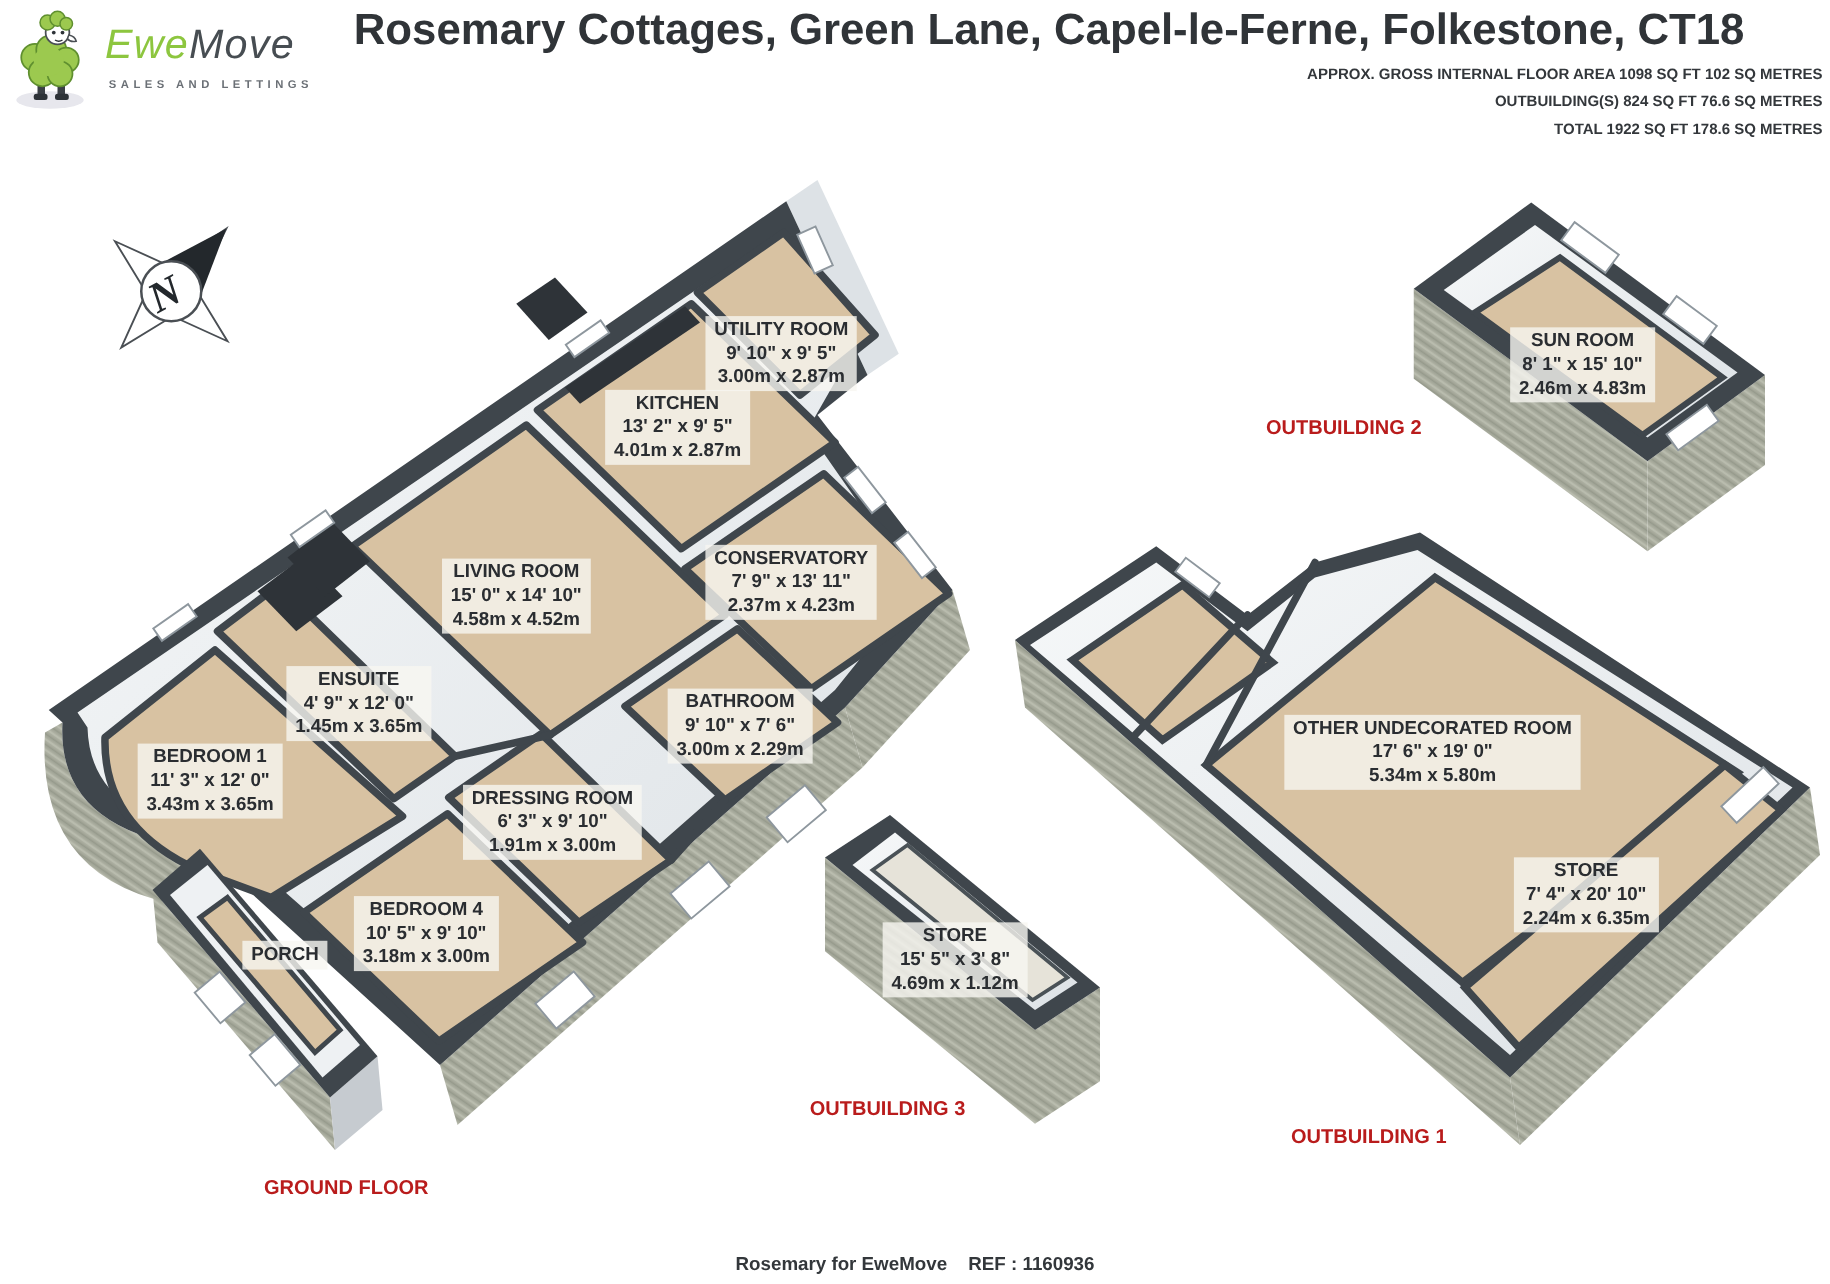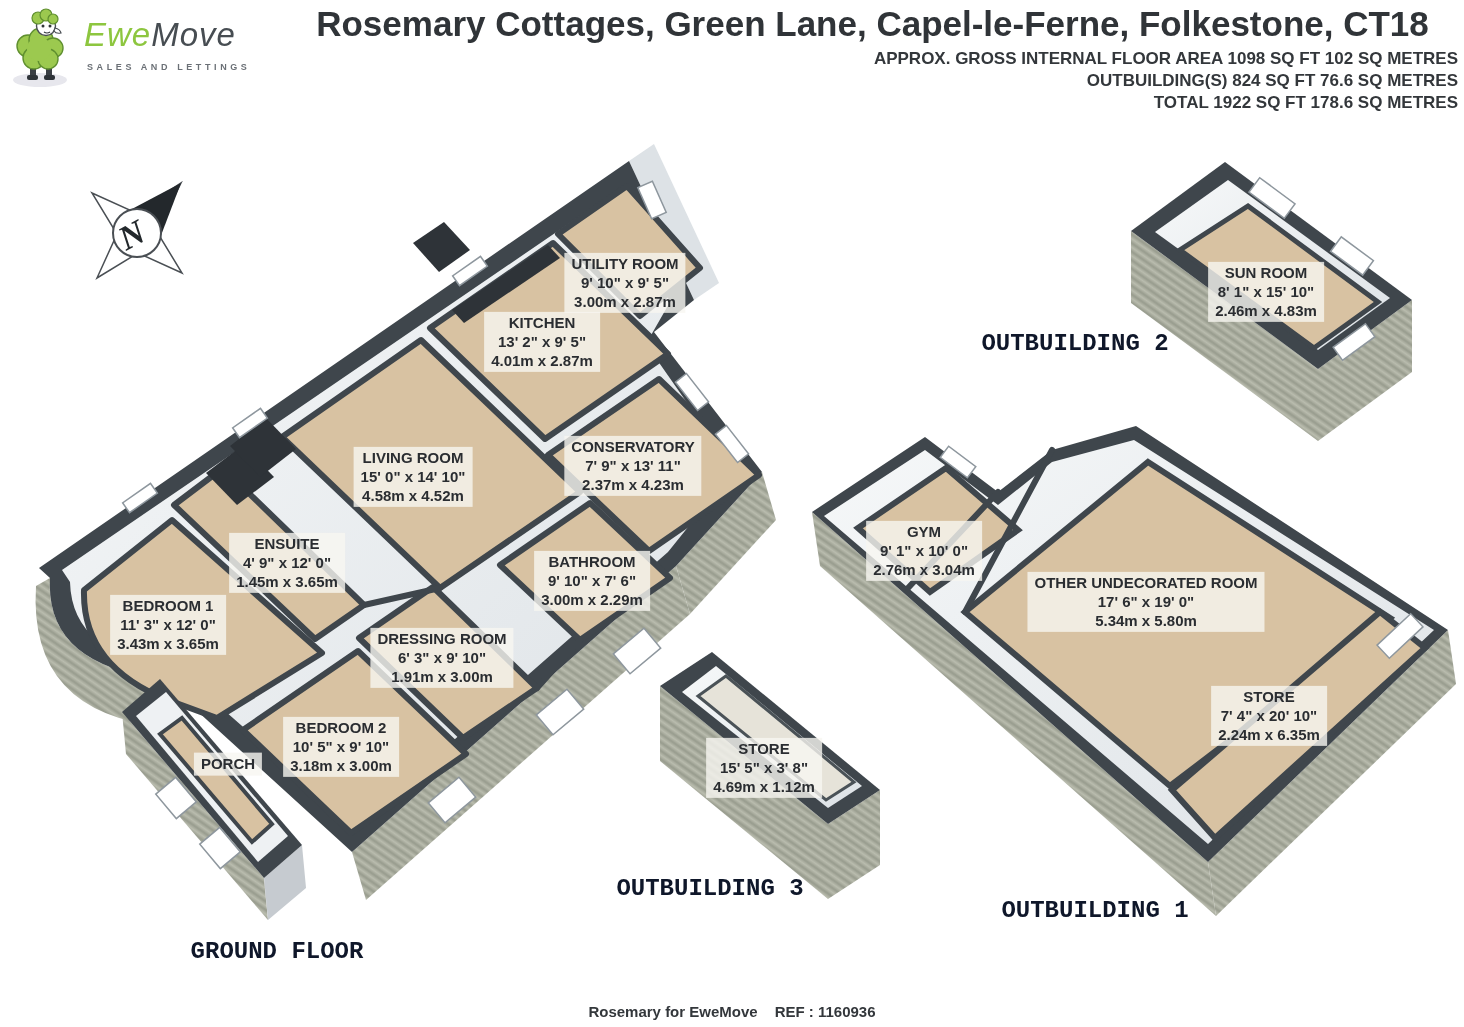--- a/index.html
+++ b/index.html
@@ -6,30 +6,30 @@
   .canvas{position:relative;width:1464px;height:1027px;background:#ffffff;overflow:hidden;
           font-family:"Liberation Sans", sans-serif;color:#2b2f33;}
   svg.scene{position:absolute;left:0;top:0;}
 
   
   .logo{position:absolute;left:8px;top:4px;width:300px;height:100px;}
   .brand{position:absolute;left:76px;top:12px;font-size:33px;font-weight:normal;font-style:italic;letter-spacing:1px;}
   .brand .ewe{color:#8dc63f;}
   .brand .move{color:#474d52;}
   .tagline{position:absolute;left:79px;top:58px;font-size:9px;font-weight:bold;letter-spacing:3.6px;color:#6b7076;text-align:center;}
-  .title{position:absolute;left:283px;right:2px;top:4px;text-align:center;font-size:35px;font-weight:bold;color:#303438;white-space:nowrap;}
-  .areas{position:absolute;right:6px;top:48px;text-align:right;font-size:17px;font-weight:bold;color:#33373b;line-height:22px;}
+  .title{position:absolute;left:283px;right:2px;top:4px;font-size:35px;font-weight:bold;color:#303438;white-space:nowrap;}
+  .areas{position:absolute;right:6px;top:48px;text-align:right;font-size:12px;font-weight:bold;color:#33373b;line-height:22px;}
 
   
   .room-label{position:absolute;transform:translate(-50%,-50%);background:rgba(248,246,241,0.8);
       color:#2a2d31;font-weight:bold;font-size:15px;line-height:1.25;text-align:center;
       padding:2px 7px;white-space:nowrap;z-index:5;}
   .room-label span{display:block;}
-  .caption{position:absolute;transform:translate(-50%,-50%);font-size:24px;font-weight:bold;
-      color:#0f172a;white-space:nowrap;z-index:5;font-family:Liberation Mono, monospace;}
+  .caption{position:absolute;transform:translate(-50%,-50%);font-size:16px;font-weight:bold;
+      color:#b91c1c;white-space:nowrap;z-index:5;}
   .footer{position:absolute;left:0;right:0;top:1003px;text-align:center;font-size:15px;font-weight:bold;color:#33373b;}
   .footer .ref{margin-left:17px;}
 </style>
 </head>
 <body>
 
 <div class="canvas">
 
   <div class="logo">
     <svg width="68" height="88" viewBox="0 0 68 88" aria-hidden="true">
@@ -223,37 +223,32 @@
     <span>BEDROOM 1</span>
     <span>11' 3" x 12' 0"</span>
     <span>3.43m x 3.65m</span>
   </div>
   <div class="room-label" style="left:442px;top:658px">
     <span>DRESSING ROOM</span>
     <span>6' 3" x 9' 10"</span>
     <span>1.91m x 3.00m</span>
   </div>
   <div class="room-label" style="left:341px;top:747px">
-    <span>BEDROOM 2</span>
+    <span>BEDROOM 4</span>
     <span>10' 5" x 9' 10"</span>
     <span>3.18m x 3.00m</span>
   </div>
   <div class="room-label" style="left:228px;top:764px">
     <span>PORCH</span>
   </div>
   <div class="room-label" style="left:1266px;top:292px">
     <span>SUN ROOM</span>
     <span>8' 1" x 15' 10"</span>
     <span>2.46m x 4.83m</span>
   </div>
-  <div class="room-label" style="left:924px;top:551px">
-    <span>GYM</span>
-    <span>9' 1" x 10' 0"</span>
-    <span>2.76m x 3.04m</span>
-  </div>
   <div class="room-label" style="left:1146px;top:602px">
     <span>OTHER UNDECORATED ROOM</span>
     <span>17' 6" x 19' 0"</span>
     <span>5.34m x 5.80m</span>
   </div>
   <div class="room-label" style="left:1269px;top:716px">
     <span>STORE</span>
     <span>7' 4" x 20' 10"</span>
     <span>2.24m x 6.35m</span>
   </div>

